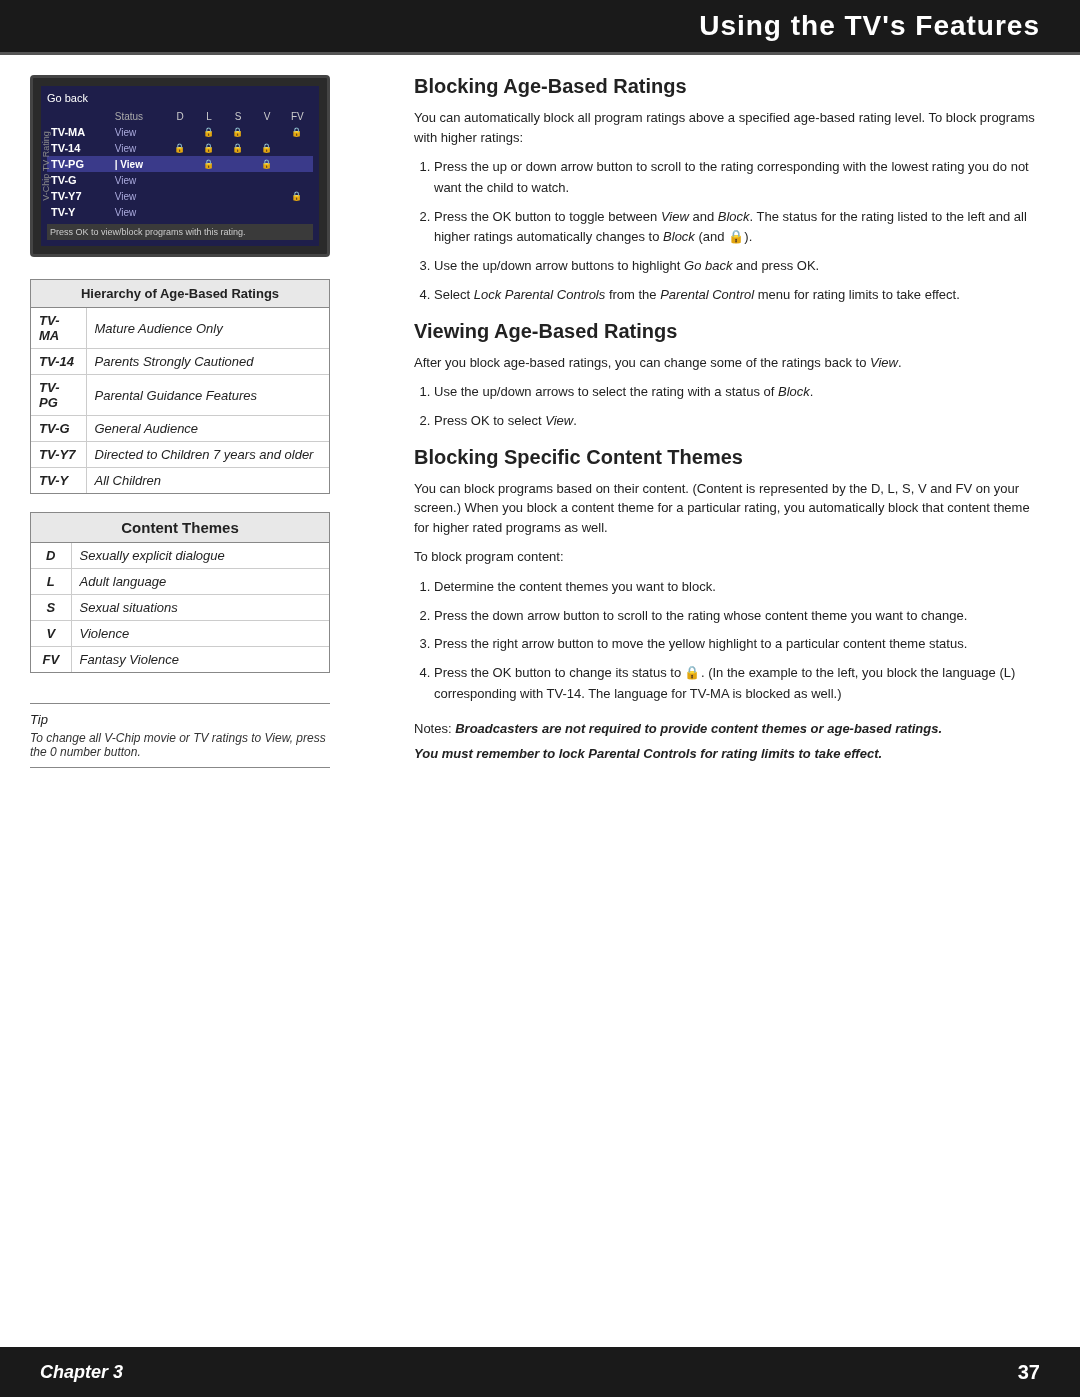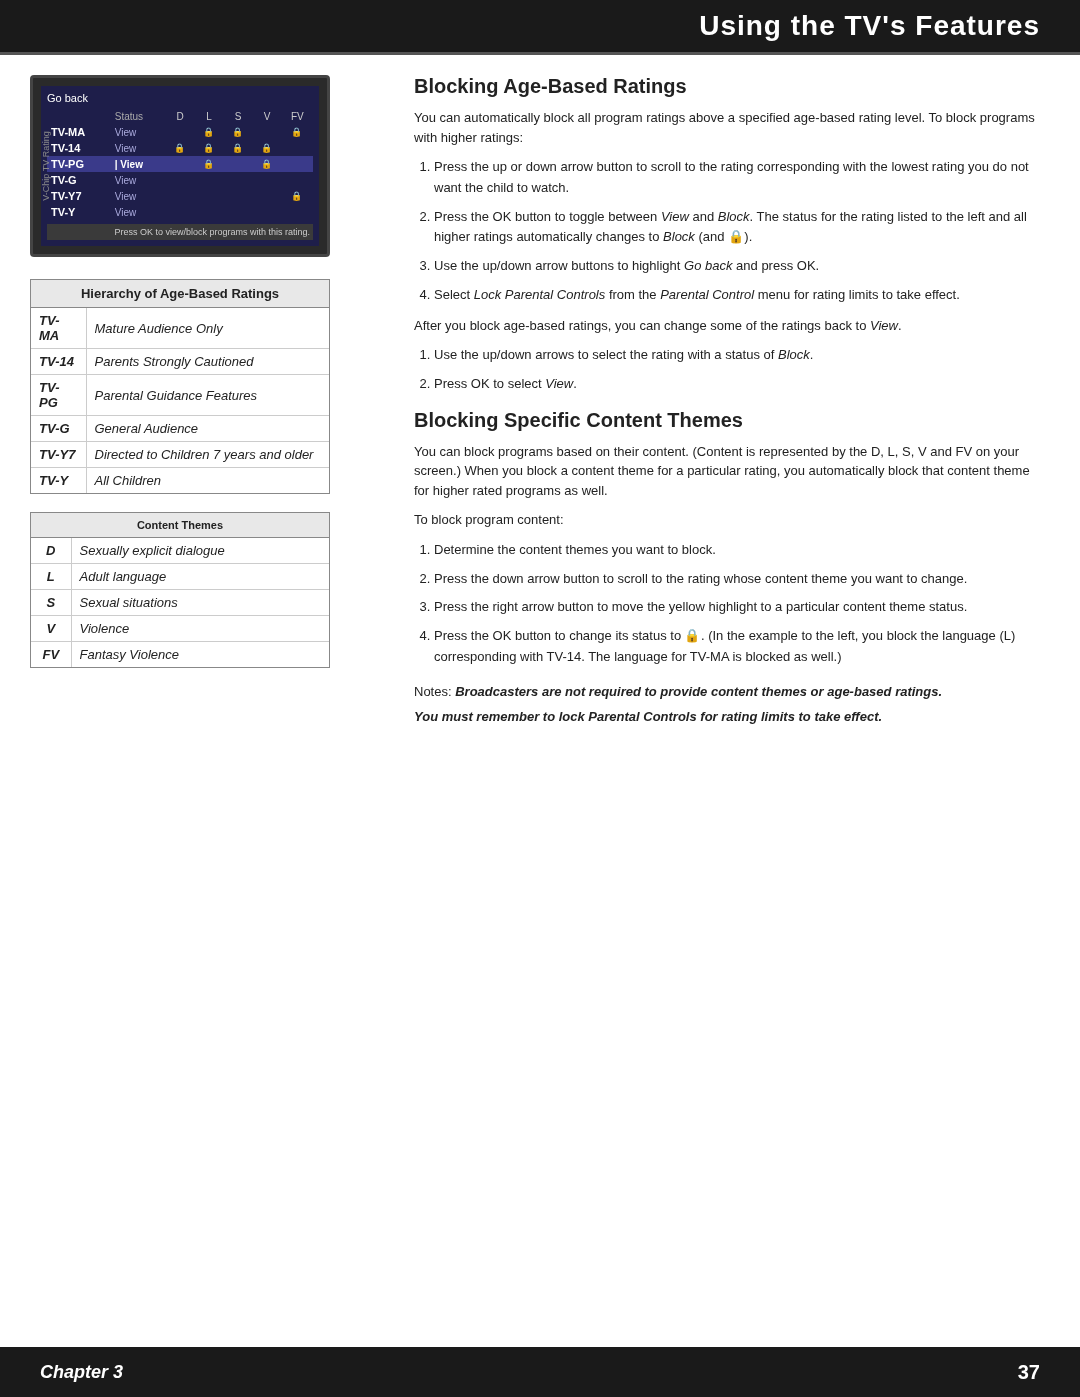--- a/index.html
+++ b/index.html
@@ -84,21 +84,21 @@
       color: #aad;
       font-size: 10px;
     }
     .tv-table .highlighted-row td {
       background: #3a3a8a;
     }
     .tv-bottom-bar {
       background: #3a3a3a;
       color: #ccc;
       font-size: 9px;
-      text-align: right;
+      text-align: left;
       padding: 3px;
       margin-top: 4px;
     }
     .tv-side-label {
       position: absolute;
       left: -22px;
       top: 50%;
       transform: translateY(-50%) rotate(-90deg);
       font-size: 9px;
       color: #888;
@@ -150,21 +150,21 @@
     
     .content-table-wrapper {
       border: 1px solid #888;
       margin-bottom: 18px;
     }
     .content-table-header {
       background: #e8e8e8;
       text-align: center;
       font-weight: bold;
       font-family: Arial, Helvetica, sans-serif;
-      font-size: 11px;
+      font-size: 15px;
       padding: 6px;
       border-bottom: 1px solid #888;
     }
     .content-table {
       width: 100%;
       border-collapse: collapse;
     }
     .content-table tr {
       border-bottom: 1px solid #ccc;
     }
@@ -416,36 +416,41 @@
             <td>Violence</td>
           </tr>
           <tr>
             <td>FV</td>
             <td>Fantasy Violence</td>
           </tr>
         </tbody>
       </table>
     </div>
 
+    <div class="tip-section">
+      <div class="tip-title">Tip</div>
+      <div class="tip-text">To change all V-Chip movie or TV ratings to View, press the 0 number button.</div>
+    </div>
 
   </div>
 
   <div class="right-col">
 
     <div class="section-title">Blocking Age-Based Ratings</div>
     <div class="section-body">
       You can automatically block all program ratings above a specified age-based rating level. To block programs with higher ratings:
     </div>
     <ol class="numbered-list">
       <li>Press the up or down arrow button to scroll to the rating corresponding with the lowest rating you do not want the child to watch.</li>
       <li>Press the OK button to toggle between <em>View</em> and <em>Block</em>. The status for the rating listed to the left and all higher ratings automatically changes to <em>Block</em> (and 🔒).</li>
       <li>Use the up/down arrow buttons to highlight <em>Go back</em> and press OK.</li>
       <li>Select <em>Lock Parental Controls</em> from the <em>Parental Control</em> menu for rating limits to take effect.</li>
     </ol>
 
+    <div class="section-title">Viewing Age-Based Ratings</div>
     <div class="section-body">
       After you block age-based ratings, you can change some of the ratings back to <em>View</em>.
     </div>
     <ol class="numbered-list">
       <li>Use the up/down arrows to select the rating with a status of <em>Block</em>.</li>
       <li>Press OK to select <em>View</em>.</li>
     </ol>
 
     <div class="section-title">Blocking Specific Content Themes</div>
     <div class="section-body">

